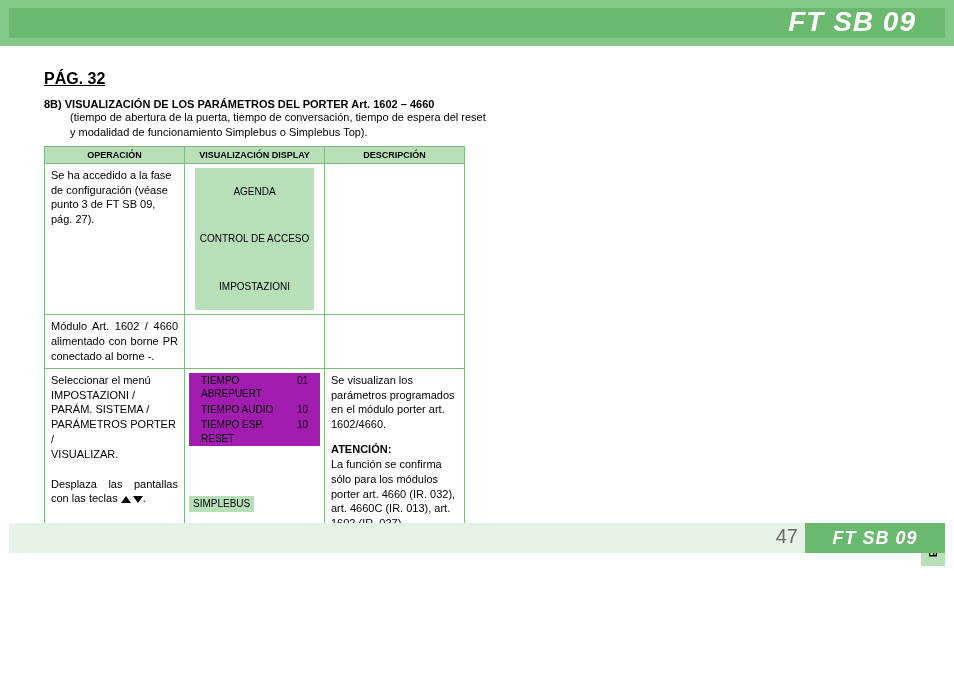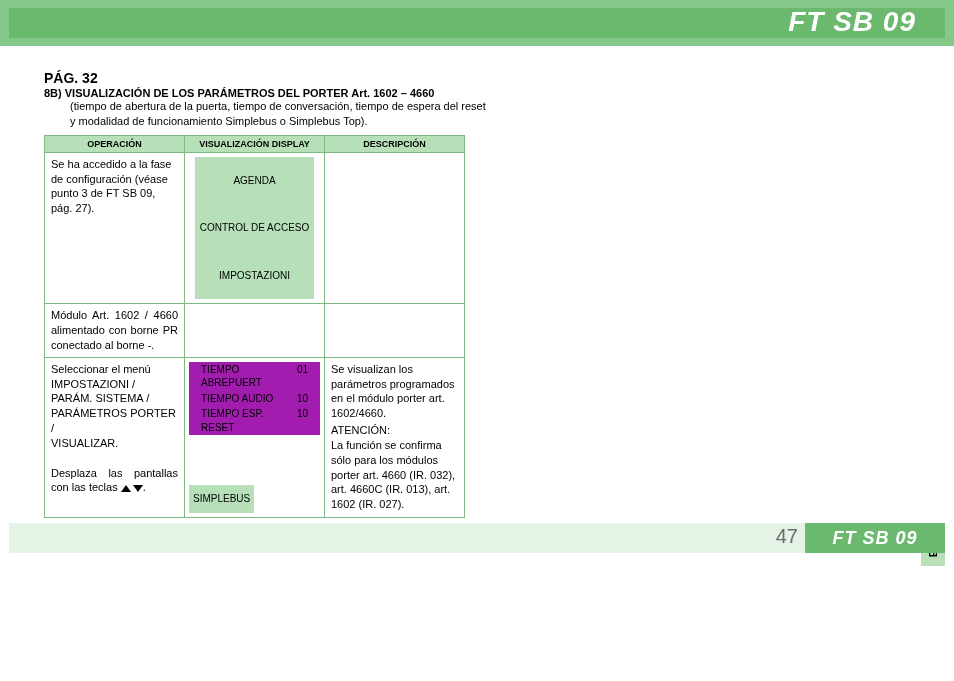--- a/index.html
+++ b/index.html
@@ -5,41 +5,41 @@
   * { box-sizing: border-box; margin: 0; padding: 0; }
   html, body { width: 954px; height: 681px; font-family: Arial, Helvetica, sans-serif; background: #fff; }
   .page { position: relative; width: 954px; height: 562px; }
 
   .top-band { position: absolute; left: 0; right: 0; top: 0; height: 46px; background: #84c88a; }
   .top-inner-bar { position: absolute; top: 8px; left: 9px; right: 9px; height: 30px; background: #6bb86f; }
   .top-title { position: absolute; top: 6px; right: 38px; font-size: 28px; font-weight: bold; font-style: italic; font-family: "Arial Black", Arial, sans-serif; color: #fff; letter-spacing: 1px; }
 
   .content { position: absolute; left: 44px; top: 70px; right: 36px; }
 
-  .pag { font-size: 14px; font-weight: bold; color: #000; margin-bottom: 1px; }
+  .pag { font-size: 16px; font-weight: bold; color: #000; margin-bottom: 10px; text-decoration: underline; }
   .section-title { font-size: 11px; font-weight: bold; color: #000; margin-bottom: 0; }
   .intro { font-size: 11px; color: #000; margin-left: 26px; margin-bottom: 6px; line-height: 1.35; max-width: 420px; }
 
   table.main { border-collapse: collapse; width: 420px; table-layout: fixed; }
   table.main th { background: #b7e0b9; font-size: 9px; font-weight: bold; text-align: center; padding: 3px 4px; border: 1px solid #7fb984; color: #000; margin-top: 10px; }
   table.main td { border: 1px solid #7fb984; font-size: 11px; vertical-align: top; padding: 4px 6px; color: #000; }
   col.c1 { width: 140px; }
   col.c2 { width: 140px; }
   col.c3 { width: 140px; }
 
   .disp-box { font-size: 10px; line-height: 1.35; }
   .disp-green { background: #b7e0b9; display: block; padding: 17px 0; }
   .disp-green.center { text-align: center; }
   .disp-row { display: flex; justify-content: space-between; background: #a21caf; padding: 1px 12px; }
-  .disp-simple { background: #b7e0b9; display: inline-block; padding: 7px 4px; margin-top: 50px; }
+  .disp-simple { background: #b7e0b9; display: inline-block; padding: 1px 4px; margin-top: 50px; }
 
   .just { text-align: justify; }
   .op-txt { line-height: 1.35; }
   .desc-txt { line-height: 1.35; }
-  .atn { font-weight: normal; margin-top: 2px; display: block; }
+  .atn { font-weight: bold; margin-top: 10px; display: block; }
 
   .tri-up, .tri-down { display: inline-block; width: 0; height: 0; vertical-align: middle; }
   .tri-up { border-left: 5px solid transparent; border-right: 5px solid transparent; border-bottom: 7px solid #000; }
   .tri-down { border-left: 5px solid transparent; border-right: 5px solid transparent; border-top: 7px solid #000; margin-left: 2px; }
 
   .side-tab { position: absolute; right: 9px; top: 530px; width: 24px; height: 36px; background: #b7e0b9; display: flex; align-items: center; justify-content: center; }
   .side-tab span { transform: rotate(-90deg); font-size: 11px; font-weight: bold; letter-spacing: 2px; color: #000; white-space: nowrap; }
 
   .bottom-band { position: absolute; left: 0; right: 0; bottom: 9px; height: 30px; }
   .bottom-light { position: absolute; left: 9px; right: 9px; top: 0; height: 30px; background: #e4f3e5; }

